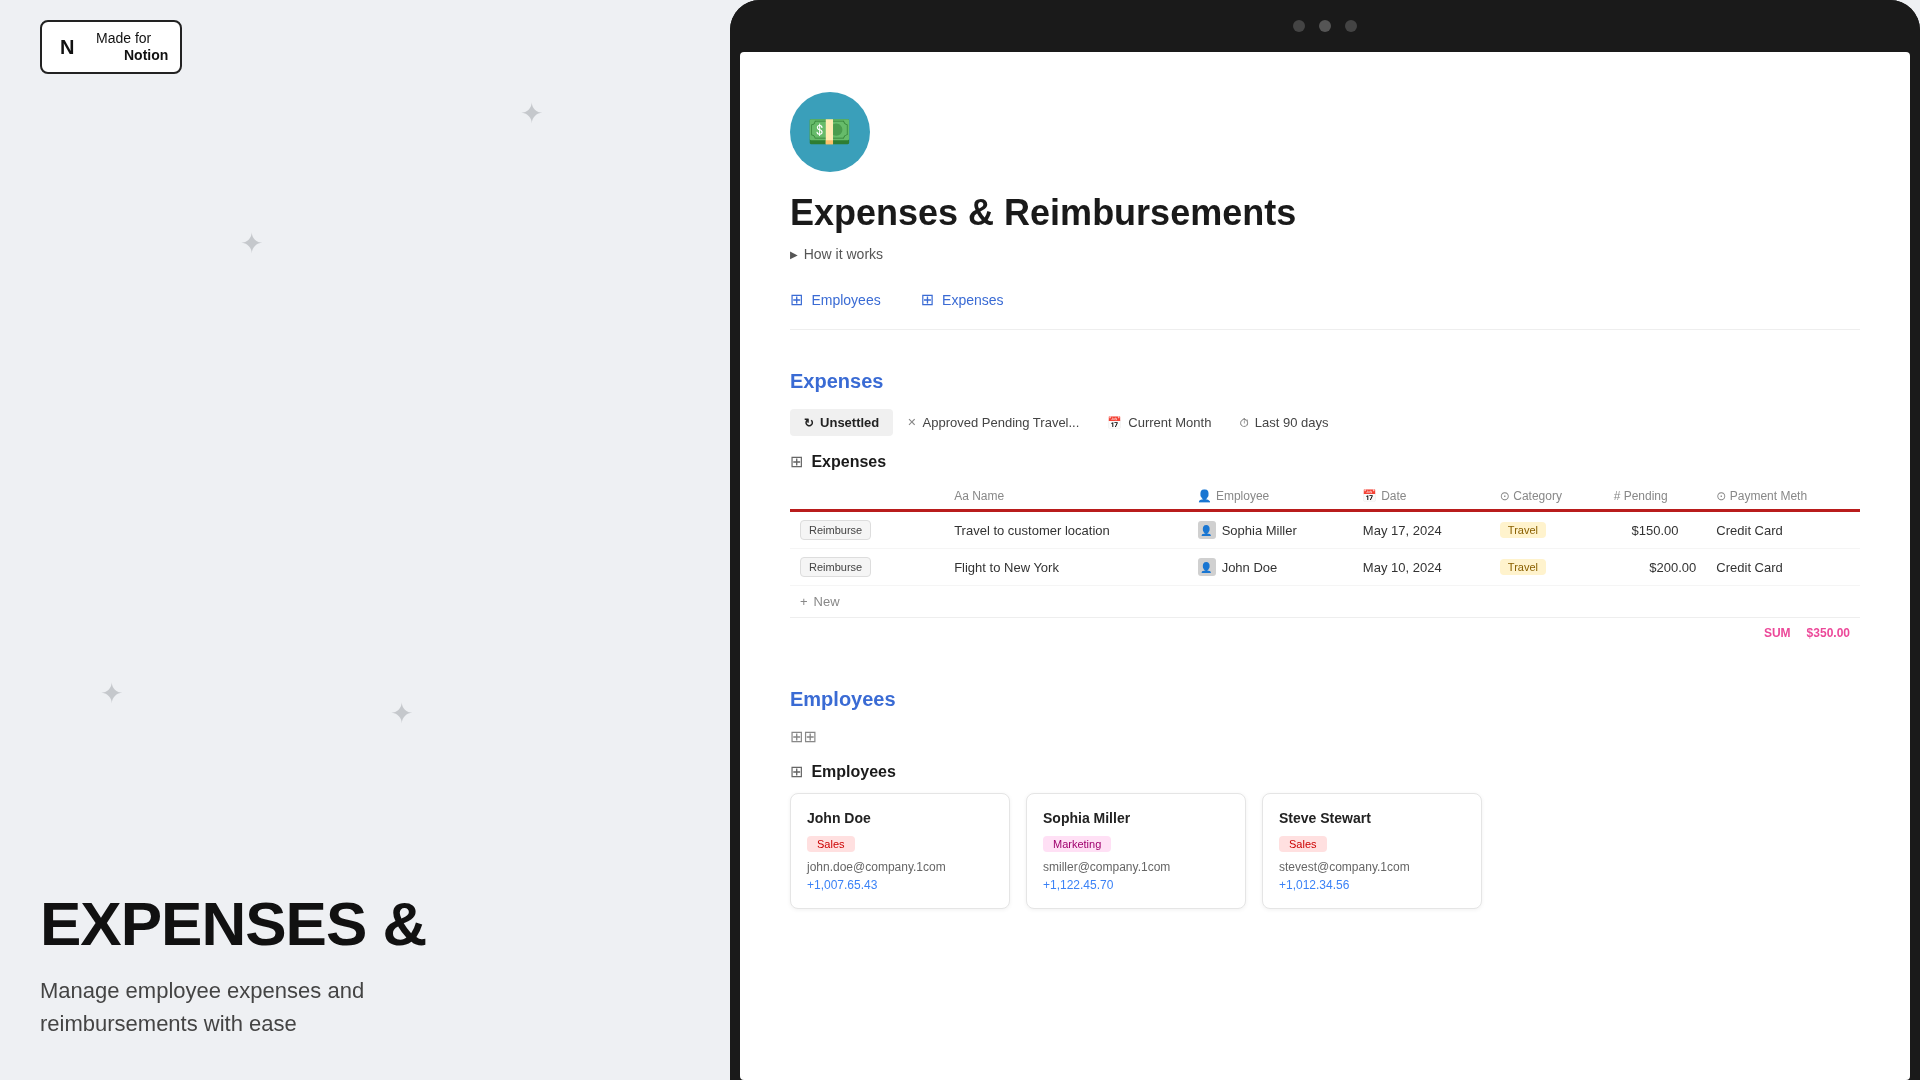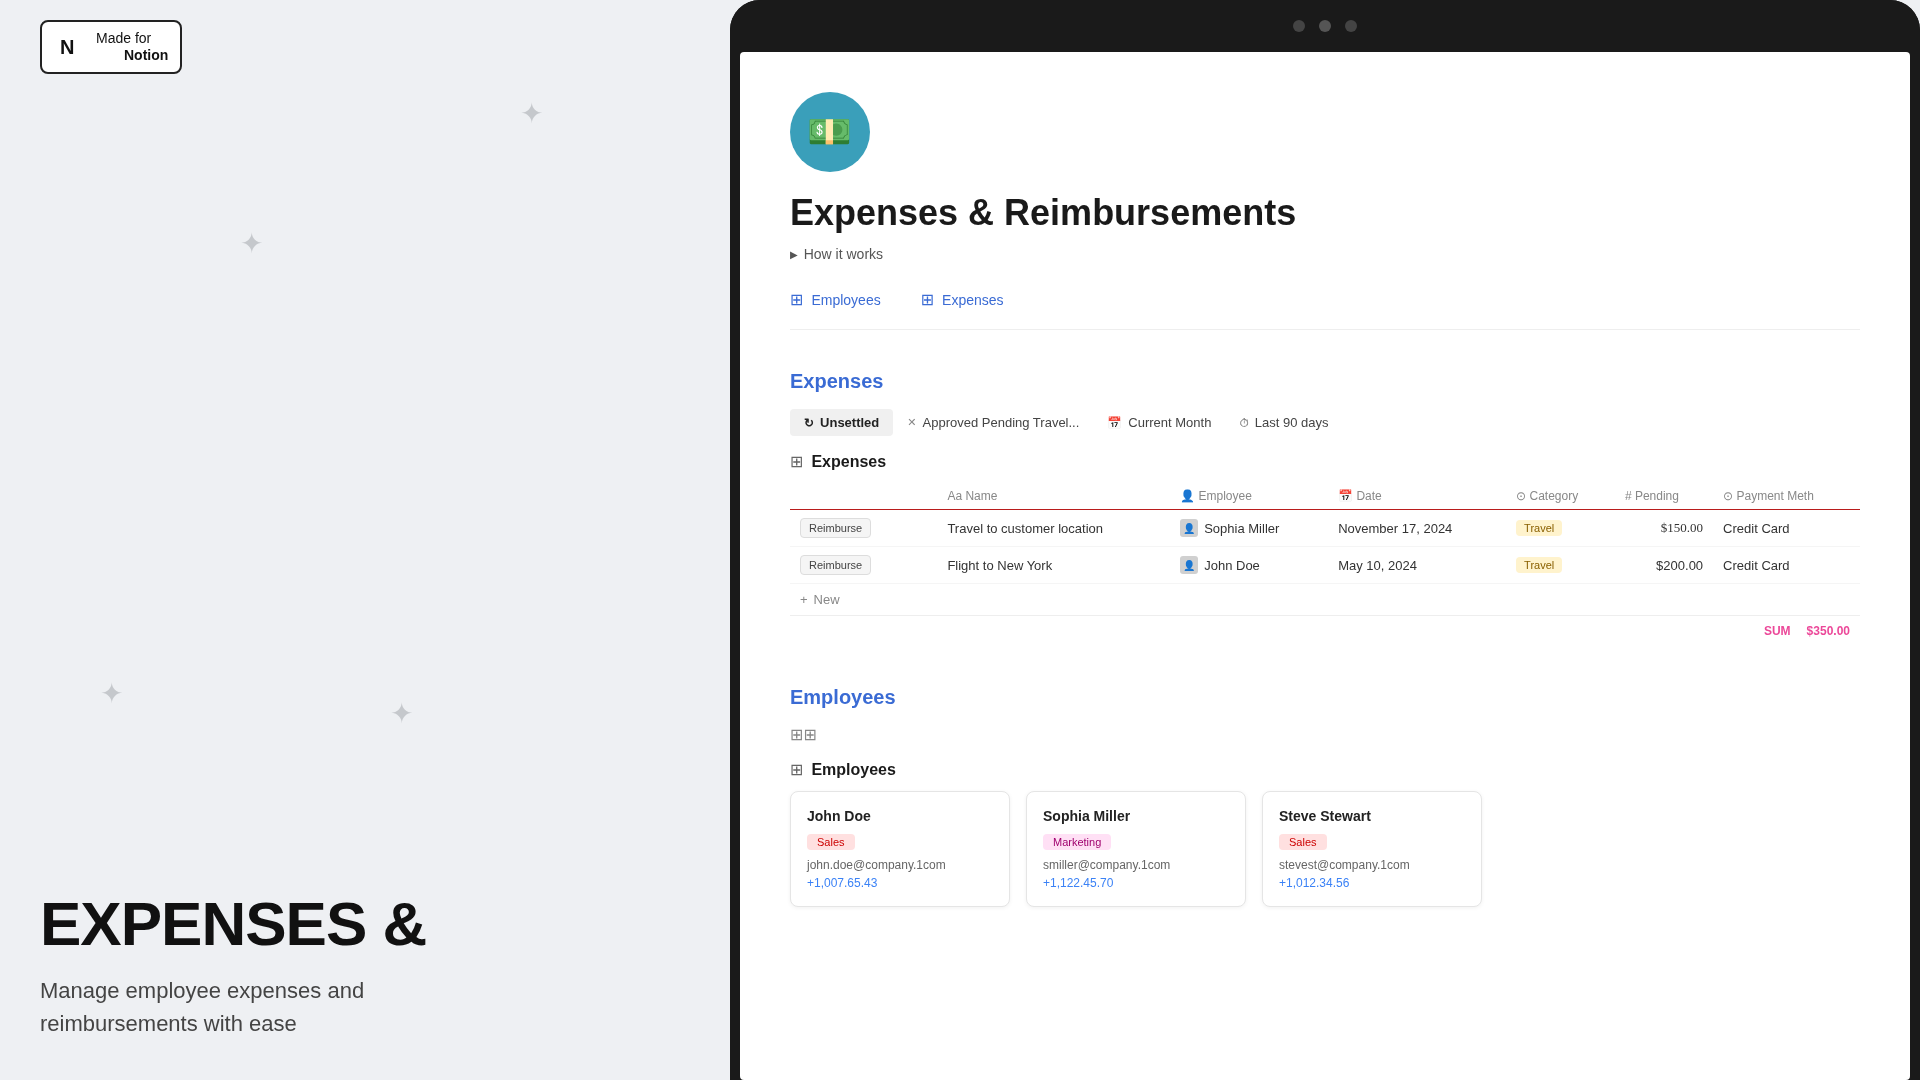--- a/index.html
+++ b/index.html
@@ -238,21 +238,21 @@
       width: 100%;
       border-collapse: collapse;
       font-size: 13px;
     }
     .expense-table th {
       text-align: left;
       padding: 6px 10px;
       color: #888;
       font-weight: 500;
       font-size: 12px;
-      border-bottom: 1px solid #b91c1c;
+      border-bottom: 3px solid #b91c1c;
       white-space: nowrap;
     }
     .expense-table td {
       padding: 8px 10px;
       border-bottom: 1px solid #f5f5f5;
       color: #333;
       white-space: nowrap;
     }
     .reimburse-btn {
       background: #f5f5f5;
@@ -473,25 +473,25 @@
                   <button class="reimburse-btn">Reimburse</button>
                 </td>
                 <td></td>
                 <td>Travel to customer location</td>
                 <td>
                   <div class="employee-cell">
                     <div class="employee-avatar-small">👤</div>
                     <span>Sophia Miller</span>
                   </div>
                 </td>
-                <td>November 17, 2024</td>
+                <td>May 17, 2024</td>
                 <td>
                   <span class="tag-badge tag-travel">Travel</span>
                 </td>
-                <td style="text-align:right;font-family:Liberation Serif, serif;">$150.00</td>
+                <td style="text-align:center;">$150.00</td>
                 <td>Credit Card</td>
               </tr>
               <tr class="table-row">
                 <td>
                   <button class="reimburse-btn">Reimburse</button>
                 </td>
                 <td></td>
                 <td>Flight to New York</td>
                 <td>
                   <div class="employee-cell">

